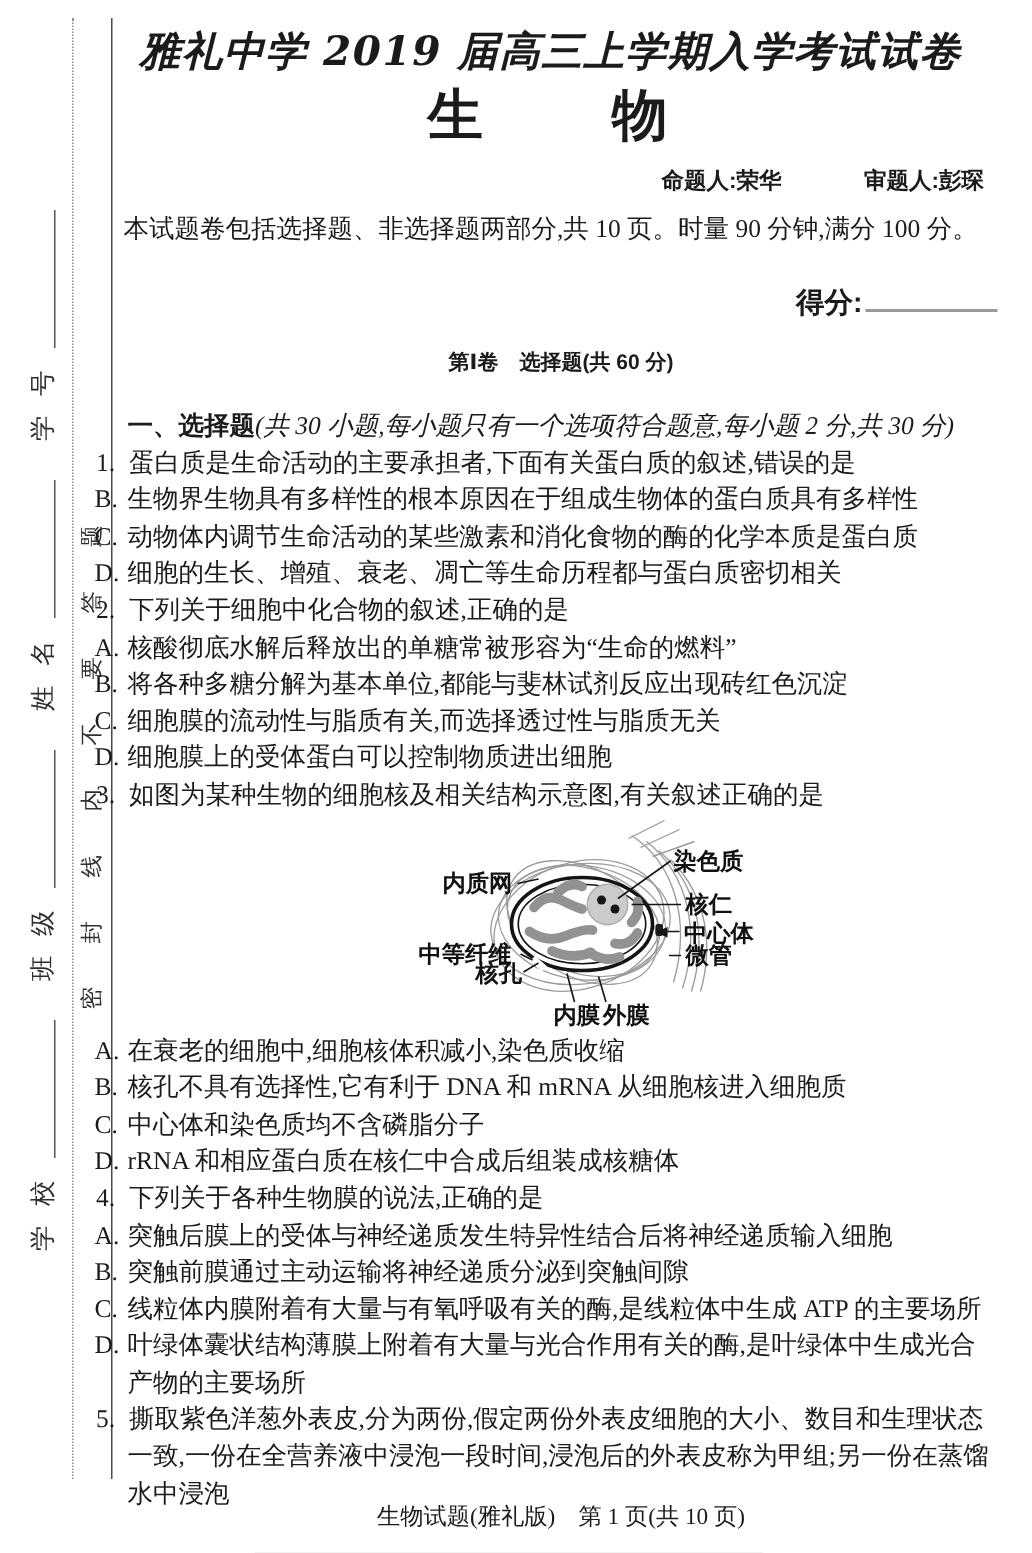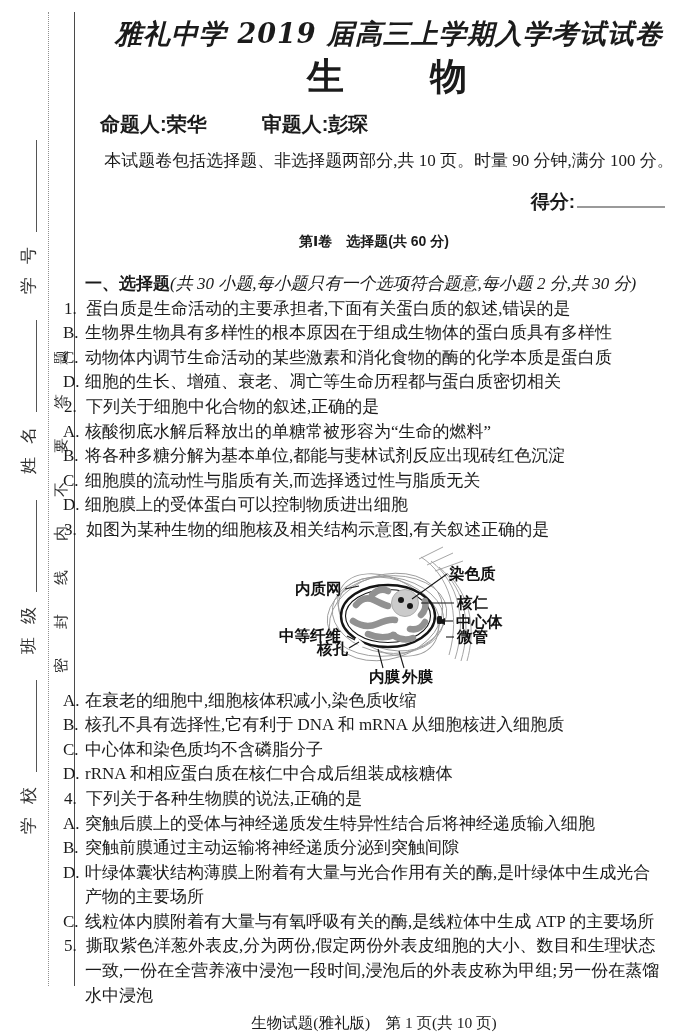--- a/index.html
+++ b/index.html
@@ -11,26 +11,26 @@
   .student-strip{position:absolute;left:-347px;top:475px;width:750px;height:24px;
         transform:rotate(-90deg);display:flex;justify-content:center;align-items:flex-end;gap:26px;
         font-size:17px;color:#2e2e2e;white-space:nowrap;}
   .fld{display:flex;align-items:flex-end;}
   .fld-label{letter-spacing:13px;}
   .fld-line{display:inline-block;width:92px;height:2px;border-bottom:1.4px solid #555;margin:0 0 3px 2px;}
   .seal-strip{position:absolute;left:-114px;top:487px;width:352px;height:20px;
         transform:rotate(-90deg);text-align:center;font-size:15px;letter-spacing:29px;
         color:#2e2e2e;white-space:nowrap;}
   
-  .header{position:absolute;left:100px;top:16px;width:578px;text-align:center;}
+  .header{position:absolute;left:78px;top:16px;width:578px;text-align:center;}
   .exam-title{font-size:27px;font-weight:bold;font-style:italic;letter-spacing:1px;
         font-family:"DejaVu Serif","Liberation Serif",serif;}
   .subject{font-size:37px;font-weight:bold;letter-spacing:4px;
         font-family:"Liberation Sans","DejaVu Sans",sans-serif;}
-  .byline{margin-top:9px;font-size:20px;font-weight:bold;display:flex;justify-content:flex-start;gap:55px;
+  .byline{margin-top:9px;font-size:15px;font-weight:bold;display:flex;justify-content:flex-end;gap:55px;
         font-family:"Liberation Sans","DejaVu Sans",sans-serif;}
   .instructions{margin-top:11px;font-size:17px;}
   .score-row{position:absolute;top:189px;right:23px;font-size:19px;}
   .score-label{font-weight:bold;font-family:"Liberation Sans","DejaVu Sans",sans-serif;}
   .score-line{display:inline-block;width:88px;height:2px;border-bottom:2px solid #9a9a9a;margin-left:2px;vertical-align:baseline;}
   .part-heading{position:absolute;left:85px;top:233px;width:578px;text-align:center;
         font-size:14px;font-weight:bold;font-family:"Liberation Sans","DejaVu Sans",sans-serif;}
   
   .main{position:absolute;left:85px;top:272px;width:580px;font-size:17px;line-height:24.6px;}
   .main p{margin:0;padding:0;}
@@ -38,21 +38,21 @@
   .sec-note{font-style:italic;}
   .q-stem{padding-left:21px;text-indent:-21px;}
   .q-opt{margin-left:28px;padding-left:22px;text-indent:-22px;}
   .opt-label{display:inline-block;width:22px;text-indent:0;}
   
   .diagram{position:relative;height:146px;}
   .diagram svg{position:absolute;left:186px;top:0;}
   .dg-label{font-size:15.5px;font-weight:bold;fill:#111;
         font-family:"Liberation Sans","DejaVu Sans",sans-serif;}
   
-  .footer{position:absolute;left:85px;top:1001px;width:578px;text-align:center;font-size:15.5px;margin-top:12px;}
+  .footer{position:absolute;left:85px;top:1001px;width:578px;text-align:center;font-size:15.5px;}
 </style>
 </head>
 <body>
 
 <div class="page">
 
   <div class="dotted-line"></div>
   <div class="solid-line"></div>
 
   <div class="student-strip">
@@ -181,22 +181,22 @@
       <p class="q-opt"><span class="opt-label">A.</span><span>在衰老的细胞中,细胞核体积减小,染色质收缩</span></p>
       <p class="q-opt"><span class="opt-label">B.</span><span>核孔不具有选择性,它有利于 DNA 和 mRNA 从细胞核进入细胞质</span></p>
       <p class="q-opt"><span class="opt-label">C.</span><span>中心体和染色质均不含磷脂分子</span></p>
       <p class="q-opt"><span class="opt-label">D.</span><span>rRNA 和相应蛋白质在核仁中合成后组装成核糖体</span></p>
     </div>
 
     <div>
       <p class="q-stem"><span class="opt-label">4.</span><span>下列关于各种生物膜的说法,正确的是</span></p>
       <p class="q-opt"><span class="opt-label">A.</span><span>突触后膜上的受体与神经递质发生特异性结合后将神经递质输入细胞</span></p>
       <p class="q-opt"><span class="opt-label">B.</span><span>突触前膜通过主动运输将神经递质分泌到突触间隙</span></p>
+      <p class="q-opt"><span class="opt-label">C.</span><span>线粒体内膜附着有大量与有氧呼吸有关的酶,是线粒体中生成 ATP 的主要场所</span></p>
       <p class="q-opt"><span class="opt-label">D.</span><span>叶绿体囊状结构薄膜上附着有大量与光合作用有关的酶,是叶绿体中生成光合产物的主要场所</span></p>
-      <p class="q-opt"><span class="opt-label">C.</span><span>线粒体内膜附着有大量与有氧呼吸有关的酶,是线粒体中生成 ATP 的主要场所</span></p>
     </div>
 
     <div>
       <p class="q-stem"><span class="opt-label">5.</span><span>撕取紫色洋葱外表皮,分为两份,假定两份外表皮细胞的大小、数目和生理状态一致,一份在全营养液中浸泡一段时间,浸泡后的外表皮称为甲组;另一份在蒸馏水中浸泡</span></p>
     </div>
 
   </div>
 
   <div class="footer">生物试题(雅礼版)　第 1 页(共 10 页)</div>
 

